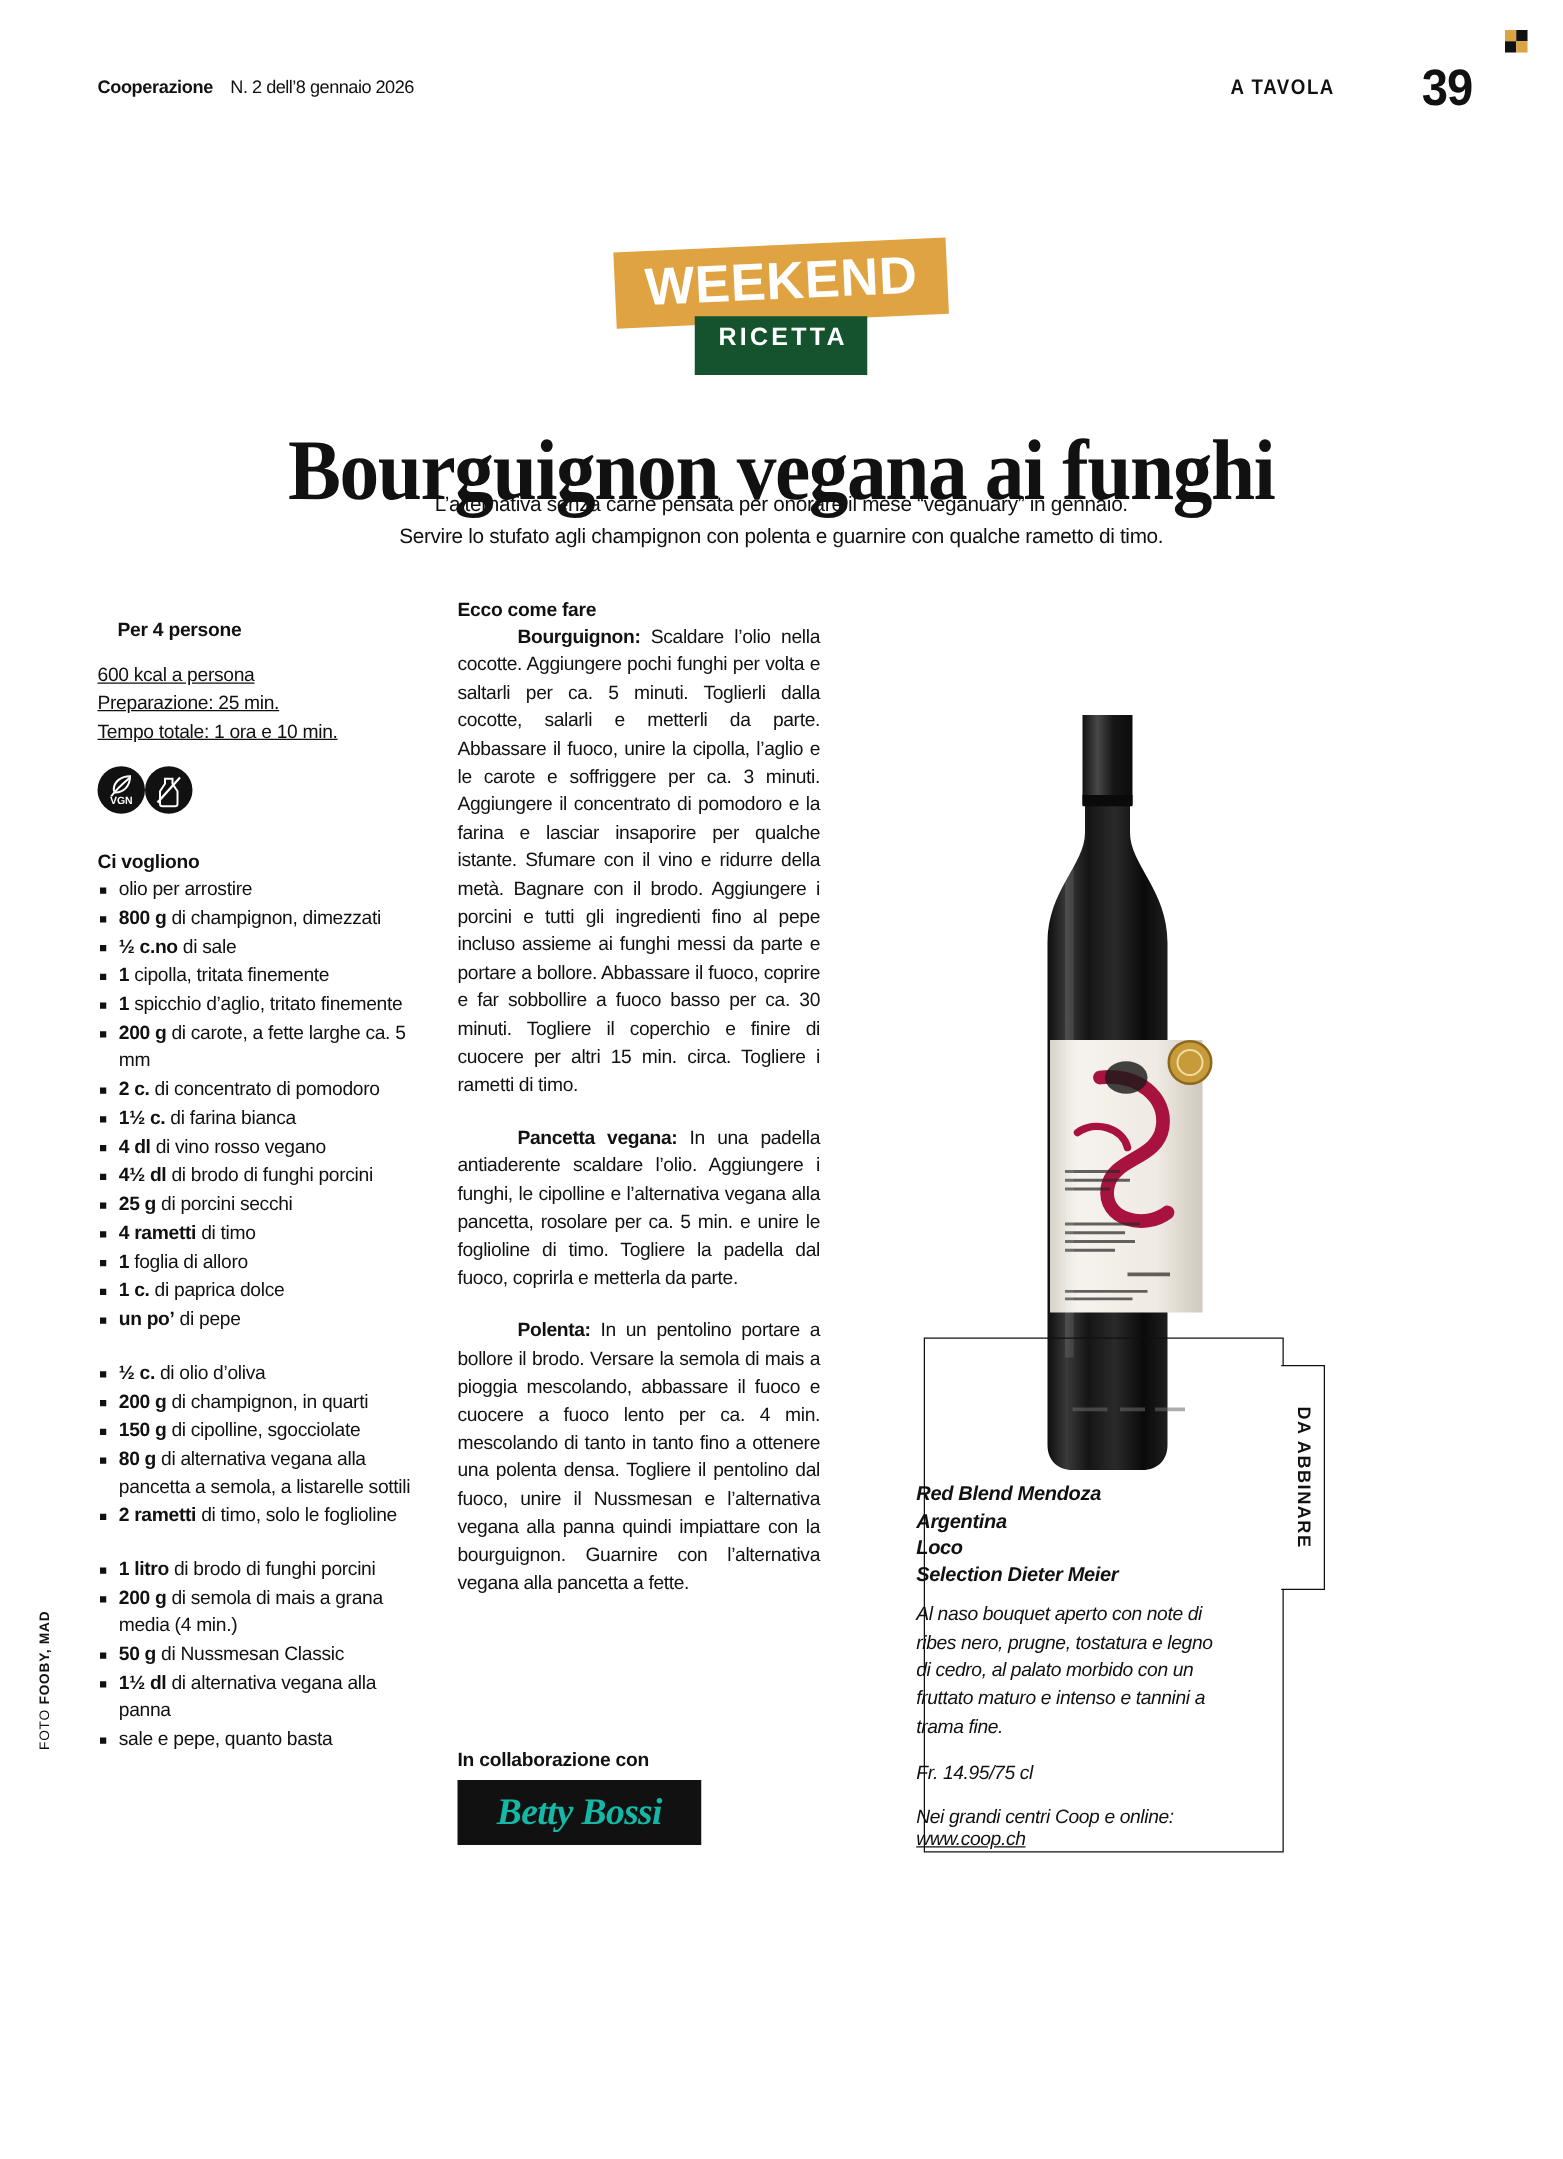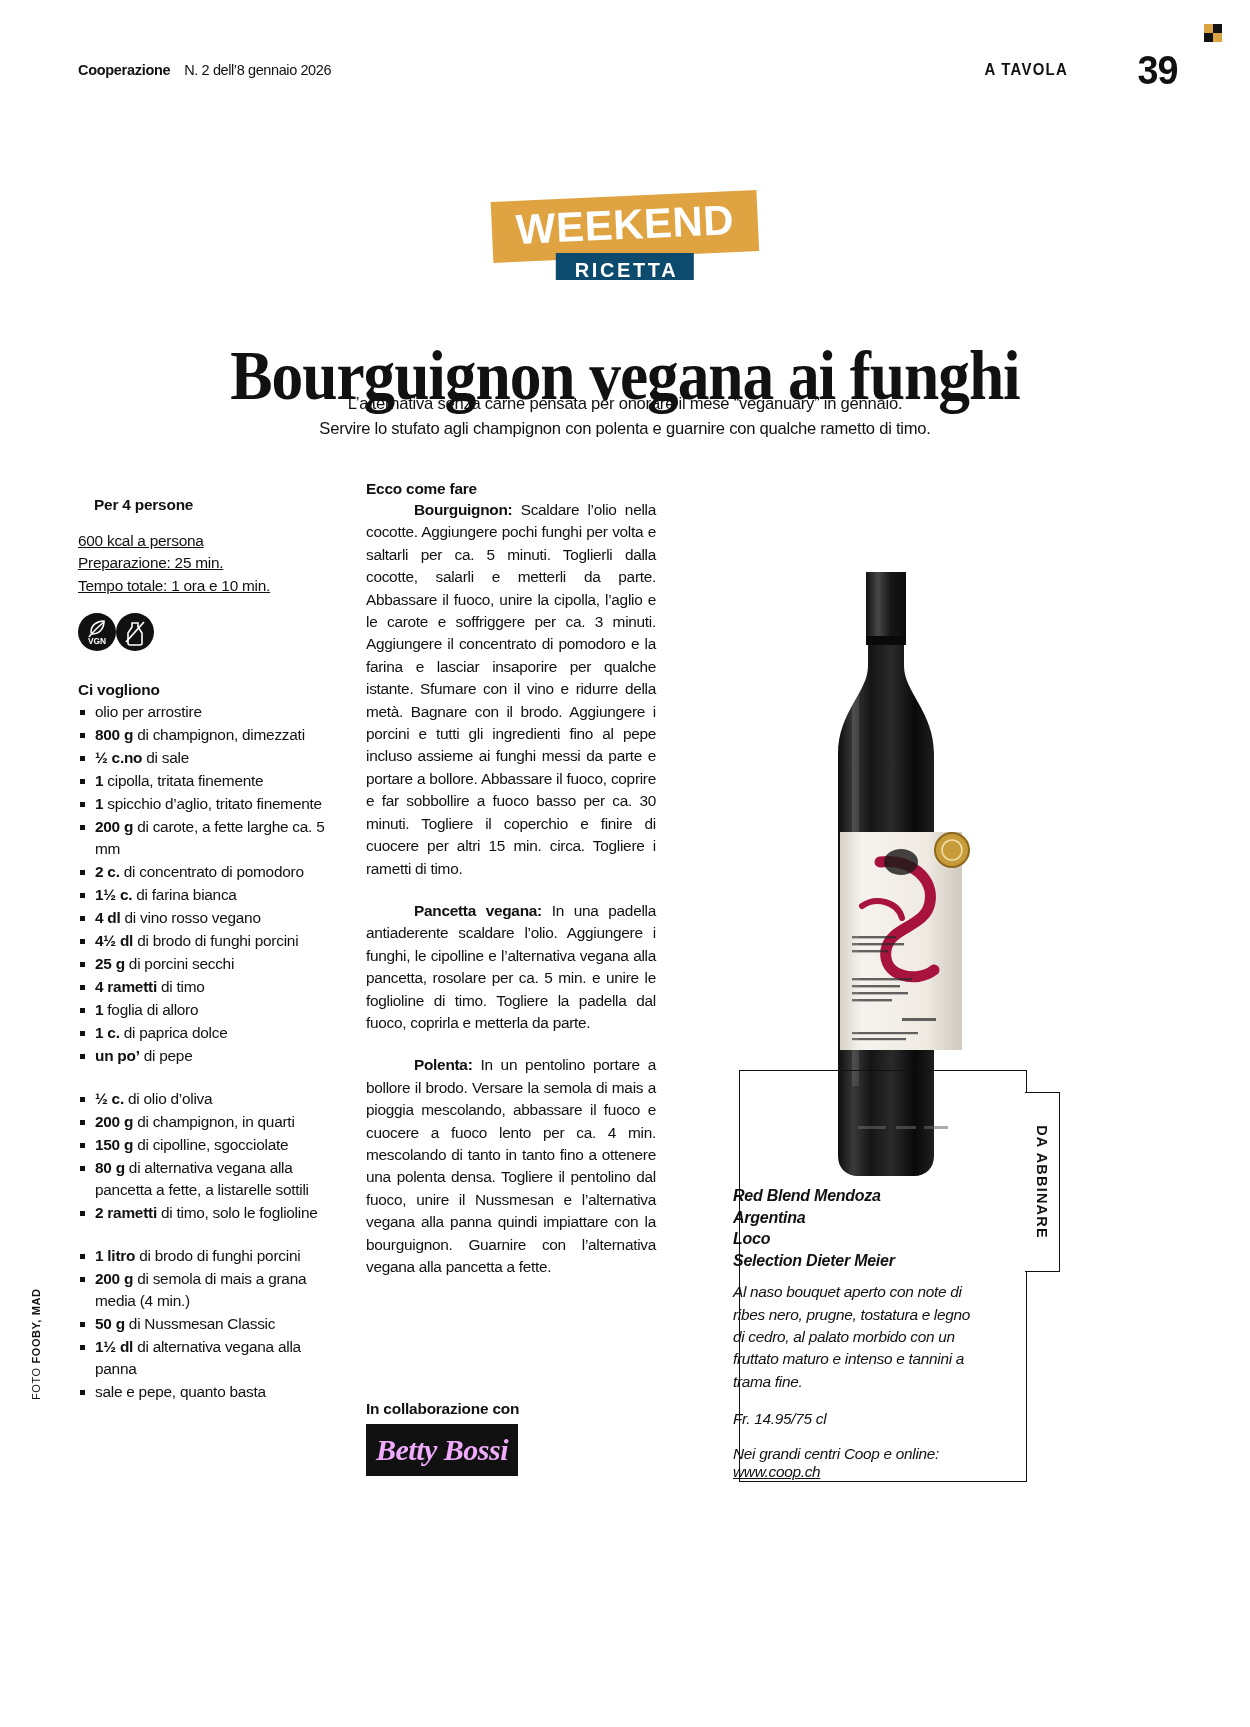--- a/index.html
+++ b/index.html
@@ -97,26 +97,26 @@
     font-weight: 800;
     letter-spacing: 0.5px;
     padding: 8px 24px 11px 24px;
     line-height: 1;
   }
   .badge-ricetta {
     position: absolute;
     left: 50%;
     top: 57px;
     transform: translateX(-50%);
-    background: #0c4a6e;
+    background: #14532d;
     color: #ffffff;
     font-size: 20px;
     font-weight: 800;
     letter-spacing: 2.6px;
-    padding: 7px 16px 0 19px;
+    padding: 7px 16px 20px 19px;
     line-height: 1;
   }
 
   
   .headline {
     position: absolute;
     left: 0;
     right: 0;
     top: 294px;
     text-align: center;
@@ -231,24 +231,24 @@
     left: 366px;
     top: 1400px;
     font-size: 15.4px;
     font-weight: 700;
     letter-spacing: -0.2px;
   }
   .betty {
     position: absolute;
     left: 366px;
     top: 1424px;
-    width: 152px;
+    width: 195px;
     height: 52px;
     background: #111111;
-    color: #f0abfc;
+    color: #14b8a6;
     display: flex;
     align-items: center;
     justify-content: center;
     font-family: "Liberation Serif", serif;
     font-weight: 700;
     font-style: italic;
     font-size: 30px;
     letter-spacing: -0.5px;
   }
 
@@ -402,21 +402,21 @@
         <li><b>4 dl</b><span> di vino rosso vegano</span></li>
         <li><b>4½ dl</b><span> di brodo di funghi porcini</span></li>
         <li><b>25 g</b><span> di porcini secchi</span></li>
         <li><b>4 rametti</b><span> di timo</span></li>
         <li><b>1</b><span> foglia di alloro</span></li>
         <li><b>1 c.</b><span> di paprica dolce</span></li>
         <li><b>un po’</b><span> di pepe</span></li>
         <li class="gap"><b>½ c.</b><span> di olio d’oliva</span></li>
         <li><b>200 g</b><span> di champignon, in quarti</span></li>
         <li><b>150 g</b><span> di cipolline, sgocciolate</span></li>
-        <li><b>80 g</b><span> di alternativa vegana alla pancetta a fette, a listarelle sottili</span></li>
+        <li><b>80 g</b><span> di alternativa vegana alla pancetta a semola, a listarelle sottili</span></li>
         <li><b>2 rametti</b><span> di timo, solo le foglioline</span></li>
         <li class="gap"><b>1 litro</b><span> di brodo di funghi porcini</span></li>
         <li><b>200 g</b><span> di semola di mais a grana media (4 min.)</span></li>
         <li><b>50 g</b><span> di Nussmesan Classic</span></li>
         <li><b>1½ dl</b><span> di alternativa vegana alla panna</span></li>
         <li><span>sale e pepe, quanto basta</span></li>
       </ul>
   </div>
 
   <div class="col-mid">

